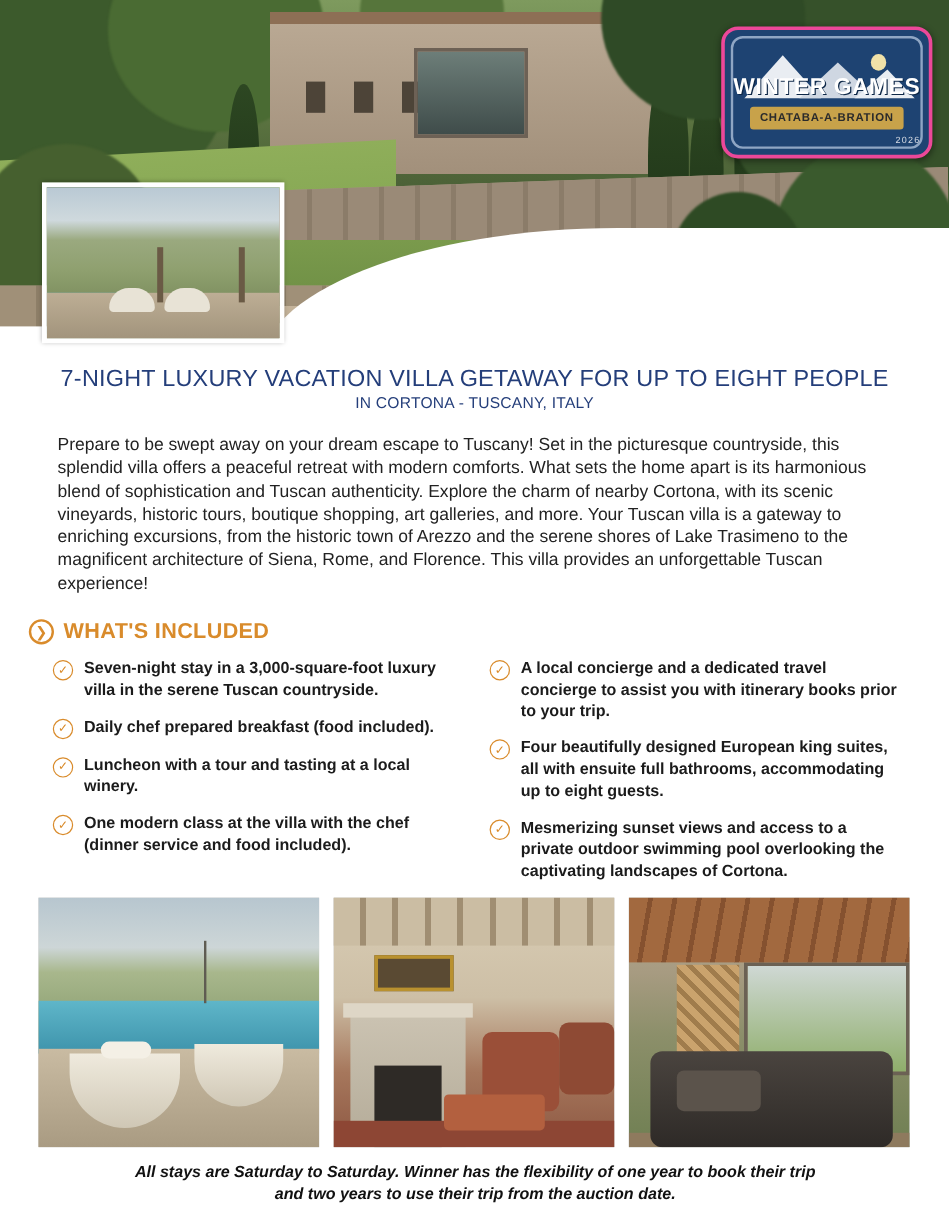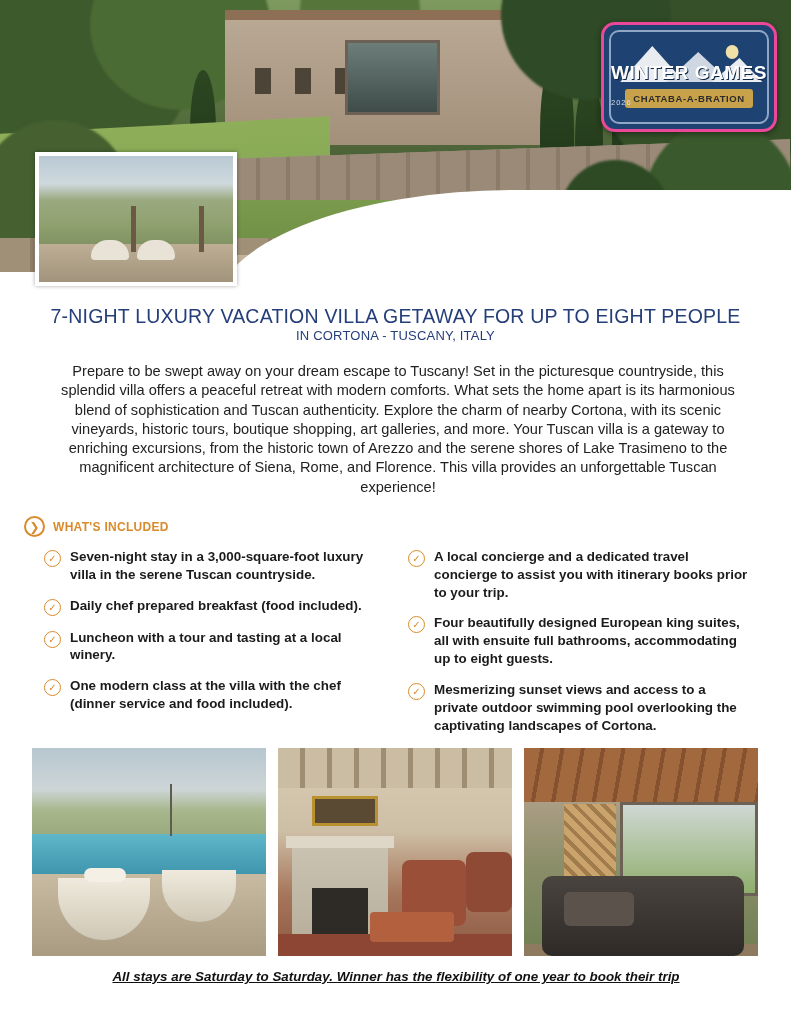--- a/index.html
+++ b/index.html
@@ -119,53 +119,53 @@
     font-family:"Liberation Sans", sans-serif;
     text-shadow: 1px 1px 0 #0d2747;
   }
   .badge-ribbon {
     position:absolute; left:14px; right:14px; bottom:14px; height:19px;
     background:#c8a24a; border-radius:3px;
     color:#2b2b2b; font-size:9.5px; font-weight:bold; letter-spacing:.6px;
     display:flex; align-items:center; justify-content:center;
   }
   .badge-year {
-    position:absolute; left:0; right:0; bottom:15px; text-align:left;
+    position:absolute; left:0; right:0; bottom:1px; text-align:right;
     font-size:7.5px; color:#d7dce5; letter-spacing:1px;
   }
 
   
   .title-wrap { position:absolute; left:250px; top:212px; width:520px; text-align:center; }
   .title {
     color:#243e7a; font-size:31px; line-height:1.08; font-weight:bold;
     letter-spacing:.5px; font-family:"Liberation Sans Narrow","Liberation Sans",sans-serif;
     transform: scaleX(.96);
   }
   .subtitle {
     position:absolute; left:20px; top:305px; width:751px; text-align:center;
     color:#243e7a; font-size:19.5px; font-weight:normal; line-height:1.18;
     letter-spacing:.2px;
   }
   .subtitle .line2 { font-size:13px; }
 
   .body-copy {
-    position:absolute; left:48px; top:362px; width:700px; text-align:center;
+    position:absolute; left:48px; top:362px; width:700px; text-align:left;
     font-size:14.6px; line-height:1.32; color:#222;
   }
 
   
   .wi-head {
     position:absolute; left:24px; top:516px; display:flex; align-items:center; gap:8px;
   }
   .wi-head .chev {
     width:21px;height:21px;border-radius:50%;border:2px solid #d98b2b;
     color:#d98b2b; font-size:12px; display:flex;align-items:center;justify-content:center;
   }
   .wi-head .wi-text {
-    color:#d98b2b; font-size:12px; font-weight:bold; letter-spacing:.3px;
+    color:#d98b2b; font-size:18px; font-weight:bold; letter-spacing:.3px;
   }
 
   .cols { position:absolute; left:44px; top:548px; width:720px; display:flex; gap:24px; }
   .col { width:340px; }
   .item { display:flex; gap:9px; margin-bottom:13px; }
   .tick {
     flex:0 0 auto; width:17px;height:17px;border-radius:50%;border:1.6px solid #d98b2b;
     color:#d98b2b; font-size:10px; display:flex;align-items:center;justify-content:center;
     margin-top:2px;
   }
@@ -202,21 +202,21 @@
   .p3-ceil{position:absolute;left:0;top:0;width:234px;height:54px;background:repeating-linear-gradient(100deg,#a2693f 0 16px,#85512f 16px 20px);}
   .p3-glass{position:absolute;left:96px;top:54px;width:138px;height:94px;background:linear-gradient(180deg,#cfd8d4,#8fae6b);border:3px solid #6b6154;}
   .p3-lat{position:absolute;left:40px;top:56px;width:52px;height:86px;background:repeating-linear-gradient(45deg,#caa36d 0 6px,#a07c4c 6px 10px);}
   .p3-sofa{position:absolute;left:18px;top:128px;width:202px;height:80px;background:linear-gradient(180deg,#4a443f,#2e2a27);border-radius:10px;}
   .p3-cush{position:absolute;left:40px;top:144px;width:70px;height:34px;background:#5b534b;border-radius:6px;}
   .p3-floor{position:absolute;left:0;top:196px;width:234px;height:12px;background:#8e7a5e;}
 
   
   .footer {
     position:absolute; left:40px; top:968px; width:712px; text-align:center;
-    font-size:13.4px; font-weight:bold; font-style:italic; color:#111; line-height:1.35;text-decoration:underline;
+    font-size:13.4px; font-weight:bold; font-style:italic; color:#111; line-height:1.35;
   }
 </style>
 </head>
 <body>
 
 <div class="page">
 
   <div class="hero">
     <div class="hero-sky"></div>
     <div class="blob b1"></div>
@@ -348,15 +348,16 @@
         <div class="p3-lat"></div>
       <div class="p3-ceil"></div>
       <div class="p3-floor"></div>
         <div class="p3-sofa"></div>
         <div class="p3-cush"></div>
     </div>
   </div>
 
   <div class="footer">
     <div>All stays are Saturday to Saturday. Winner has the flexibility of one year to book their trip</div>
+    <div>and two years to use their trip from the auction date.</div>
   </div>
 
 </div>
 
 </body></html>

